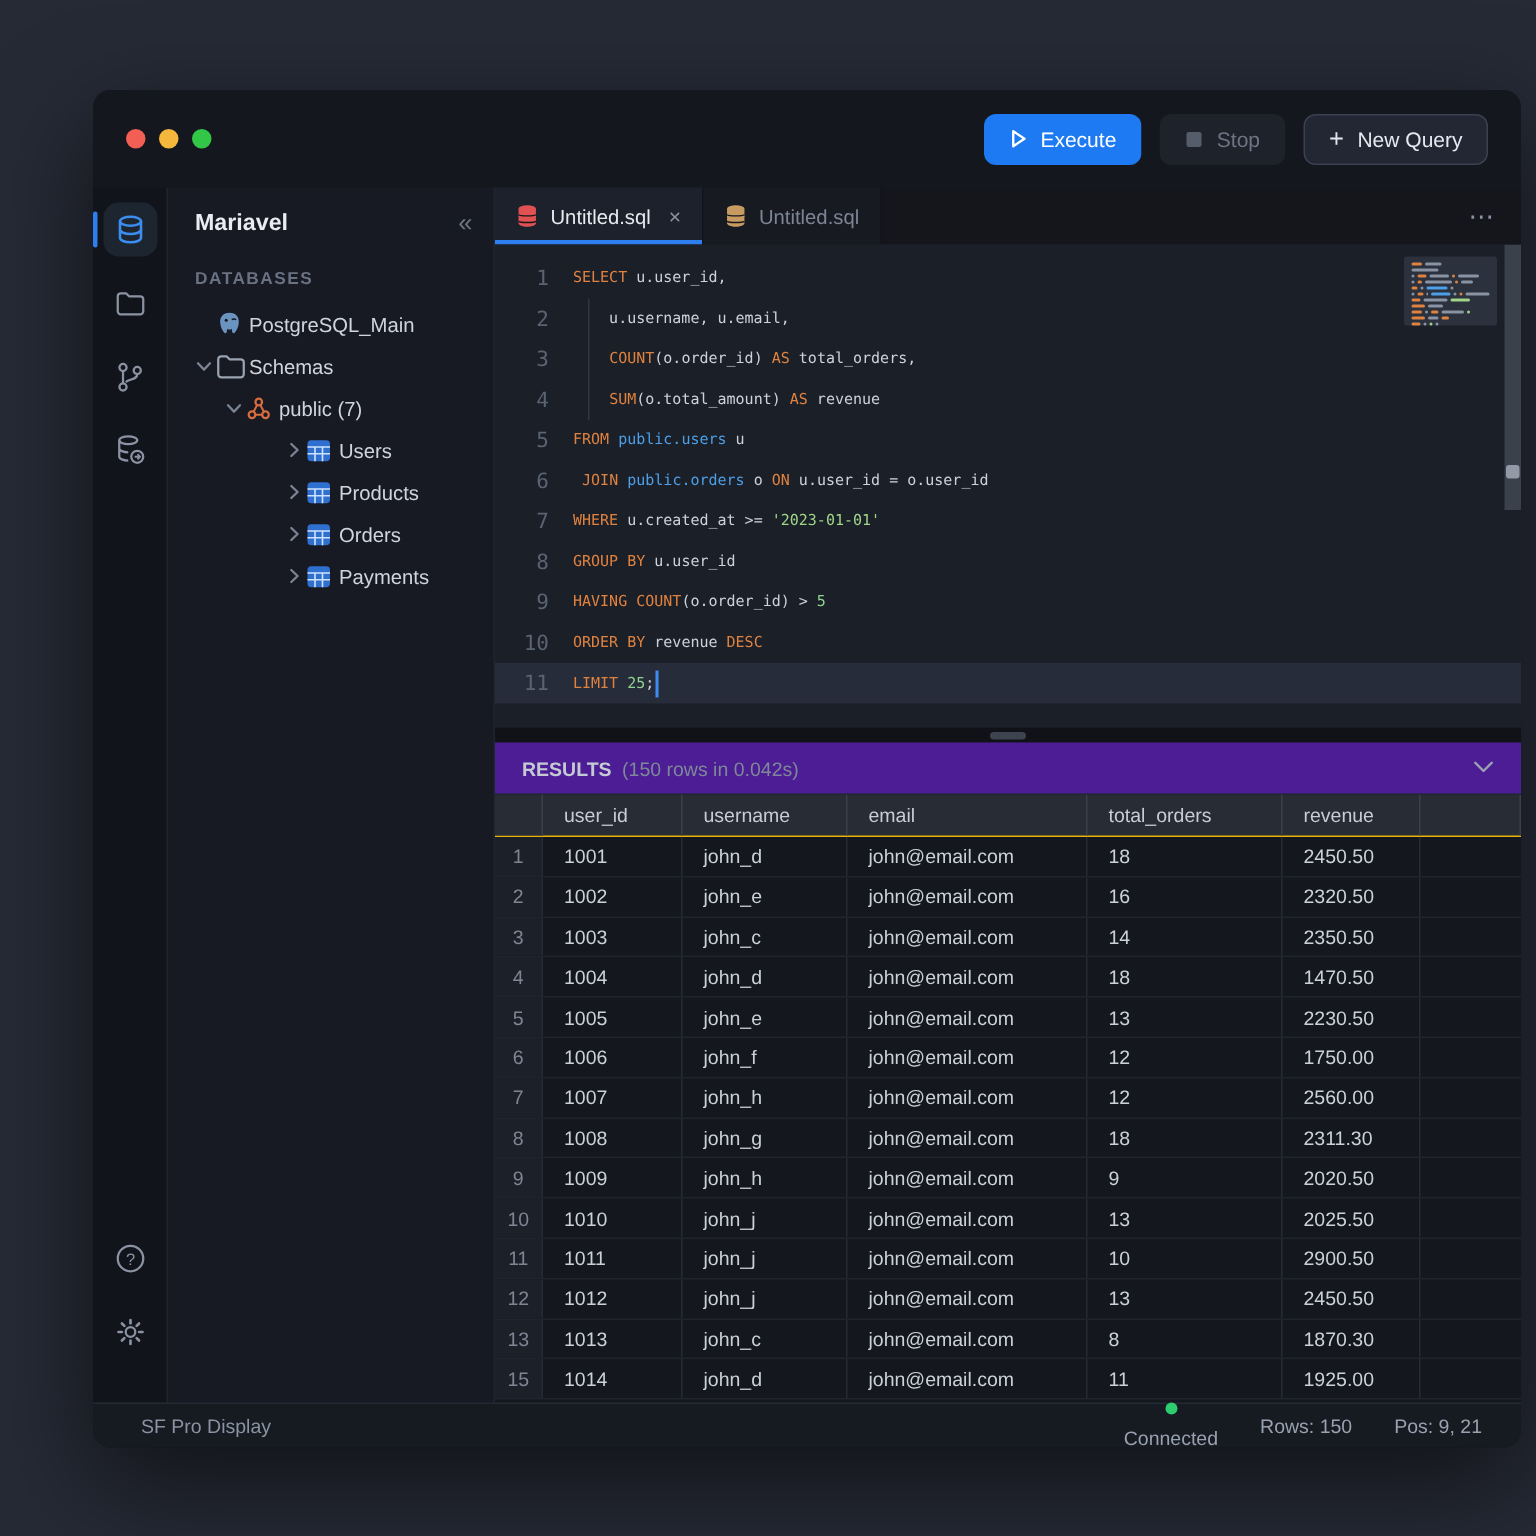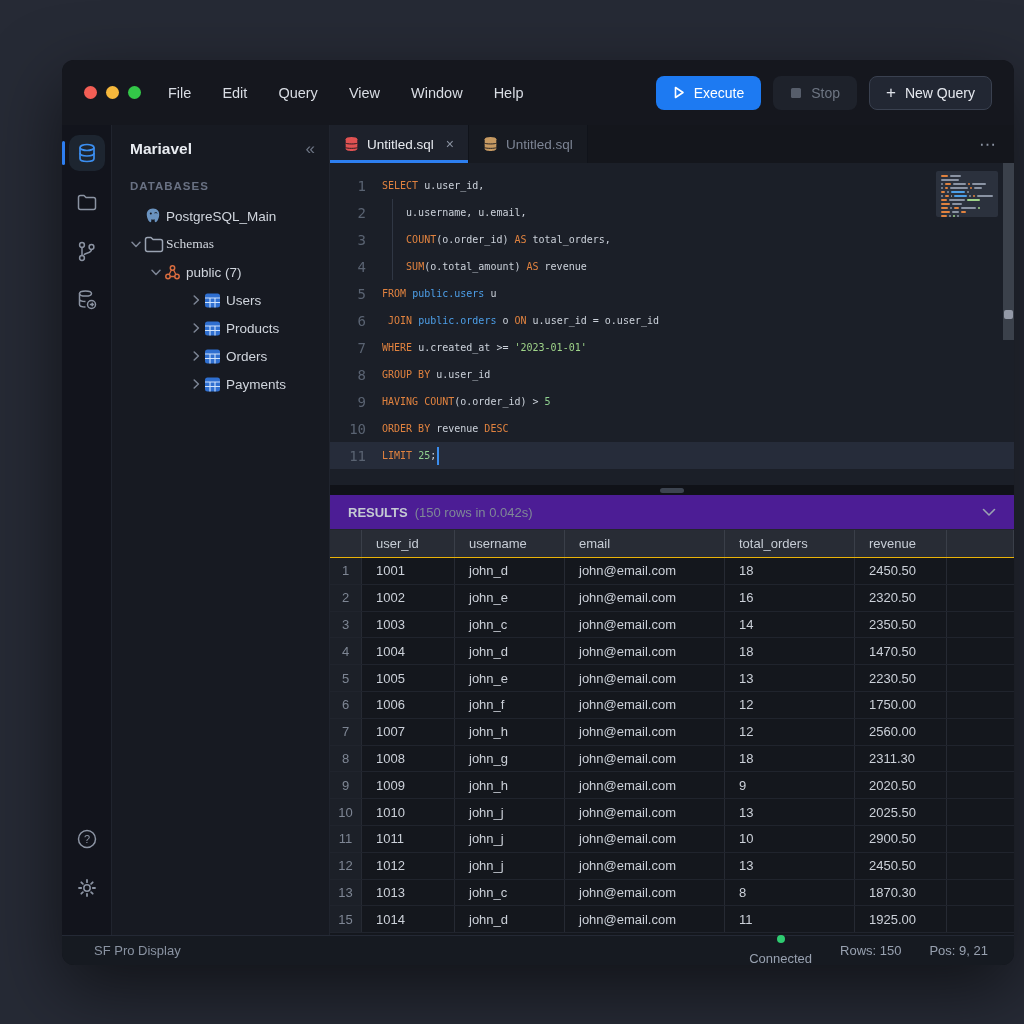--- a/index.html
+++ b/index.html
@@ -99,28 +99,20 @@
 <body>
 
 <div class="window">
 
   <div class="titlebar">
     <div class="lights">
       <div class="light r"></div>
       <div class="light y"></div>
       <div class="light g"></div>
     </div>
-    <div class="menu" id="menu">
-        <span class="menu-item">File</span>
-        <span class="menu-item">Edit</span>
-        <span class="menu-item">Query</span>
-        <span class="menu-item">View</span>
-        <span class="menu-item">Window</span>
-        <span class="menu-item">Help</span>
-      </div>
     <div class="actions">
       <button class="btn btn-execute">
         <span class="play-ico">
           <svg width="12" height="13" viewBox="0 0 12 13">
               <path d="M2.5 1.5 L10 6.5 L2.5 11.5 Z" fill="none" stroke="#fff" stroke-width="1.6" stroke-linejoin="round"></path>
             </svg>
         </span>
         <span>Execute</span>
       </button>
       <button class="btn btn-stop">
@@ -203,21 +195,21 @@
             <span class="chev"></span>
             <span class="tree-ico">
               <svg width="18" height="18" viewBox="0 0 18 18">
                 <path d="M9 1.5 C4.5 1.5 2.5 4.5 2.8 8.2 C3 11 4.2 13.5 5.5 14.8 C6.2 15.5 7 15.2 7.2 14.4 C7.4 13.6 7.2 12.6 7.5 12.3 C8.4 12.8 9.6 12.8 10.5 12.3 C10.8 12.6 10.6 13.6 10.8 14.4 C11 15.2 11.8 15.5 12.5 14.8 C13.8 13.5 15 11 15.2 8.2 C15.5 4.5 13.5 1.5 9 1.5 Z" fill="#6a93c0"></path>
                 <circle cx="6.8" cy="6.5" r="1" fill="#14161d"></circle>
                 <path d="M10.5 6 C11.5 5.4 13 5.6 13.2 6.3" fill="none" stroke="#14161d" stroke-width="1"></path>
               </svg>
             </span>
             <span class="tree-label">PostgreSQL_Main</span>
           </div>
-          <div class="tree-row" style="padding-left: 16px; font-family: Liberation Serif, serif;">
+          <div class="tree-row" style="padding-left: 16px;">
             <span class="chev">
               <svg width="10" height="7" viewBox="0 0 10 7">
                 <path d="M1 1.2 L5 5.4 L9 1.2" fill="none" stroke="#7d8595" stroke-width="1.5" stroke-linecap="round" stroke-linejoin="round"></path>
               </svg>
             </span>
             <span class="tree-ico">
               <svg width="20" height="17" viewBox="0 0 20 17">
                 <path d="M1.5 3.5 C1.5 2.4 2.4 1.5 3.5 1.5 H7 L9 3.5 H16.5 C17.6 3.5 18.5 4.4 18.5 5.5 V13.5 C18.5 14.6 17.6 15.5 16.5 15.5 H3.5 C2.4 15.5 1.5 14.6 1.5 13.5 Z" fill="none" stroke="#9aa3b2" stroke-width="1.5" stroke-linejoin="round"></path>
               </svg>
             </span>

